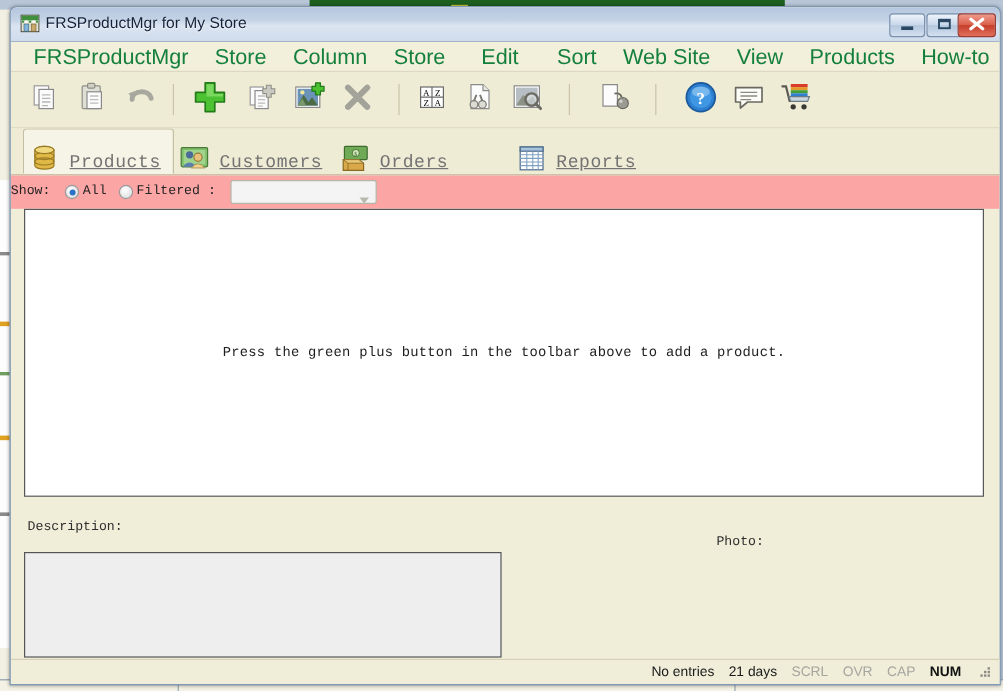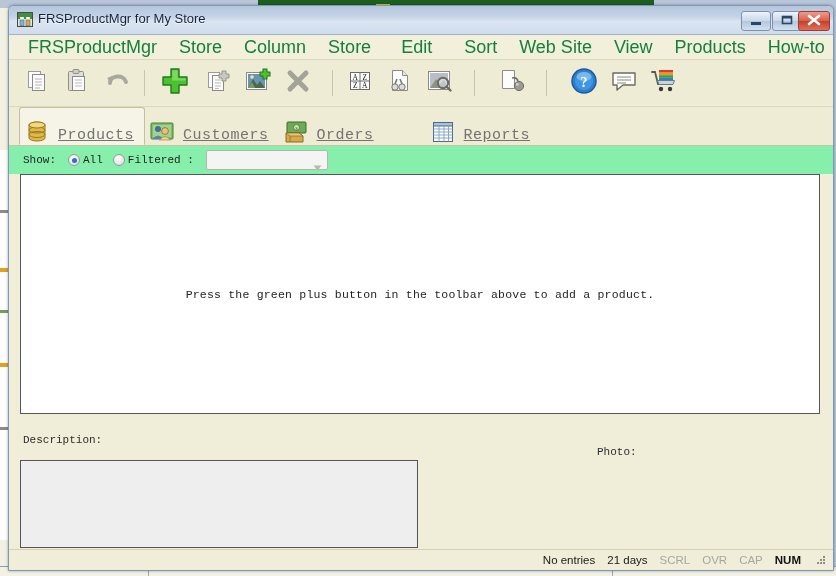--- a/index.html
+++ b/index.html
@@ -83,21 +83,21 @@
   }
   .tab .tab-label{margin-left:8px;letter-spacing:.5px;}
   .tab.active{
     background:#f6f4e6;border:1px solid #c4bfa2;border-bottom:1px solid #f6f4e6;
     border-radius:3px 3px 0 0;position:relative;z-index:2;
   }
   .tab-icon{width:26px;height:24px;display:block;}
 
   
   #show-row{
-    height:28px;background:#86efac;display:flex;align-items:center;padding-left:14px;gap:4px;
+    height:28px;background:#fca5a5;display:flex;align-items:center;gap:4px;
   }
   #show-label{font-family:"Liberation Mono", monospace;font-size:11px;color:#232323;margin-right:8px;}
   .radio-wrap{display:flex;align-items:center;gap:3px;cursor:pointer;}
   .radio{
     width:12px;height:12px;border-radius:50%;
     background:radial-gradient(circle at 40% 35%,#ffffff,#e3e3e3 70%);
     border:1px solid #9a9a9a;position:relative;box-sizing:border-box;
   }
   .radio.checked:after{
     content:"";position:absolute;left:2.5px;top:2.5px;width:5px;height:5px;border-radius:50%;

